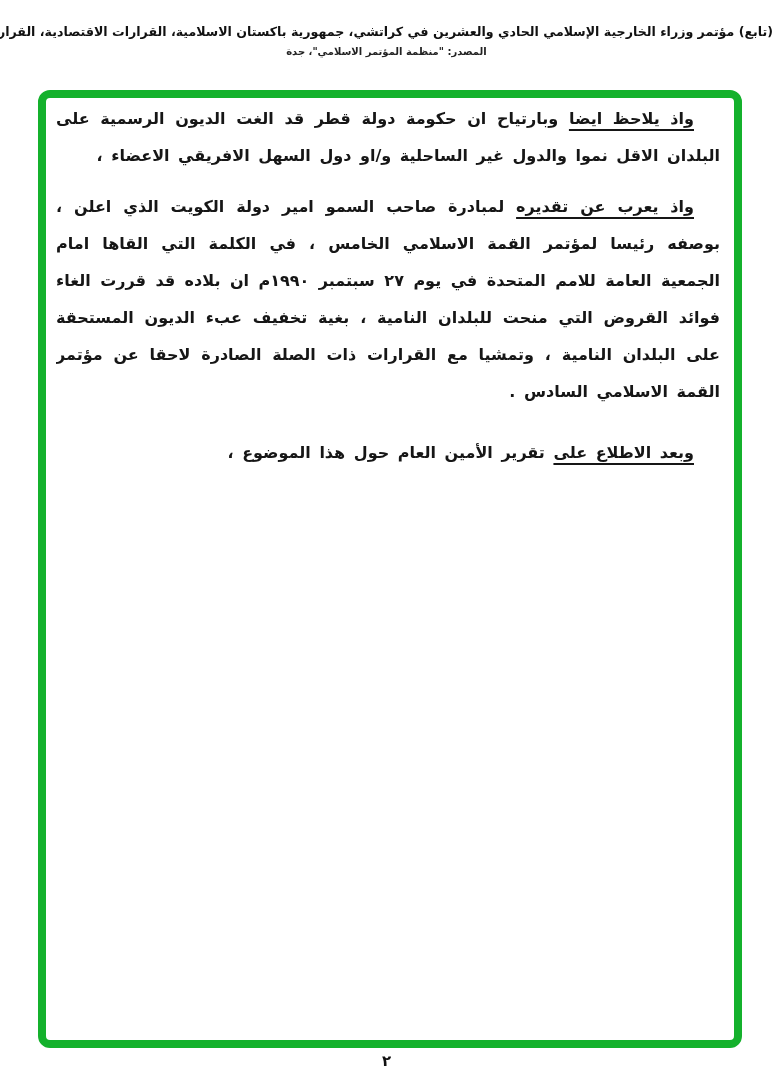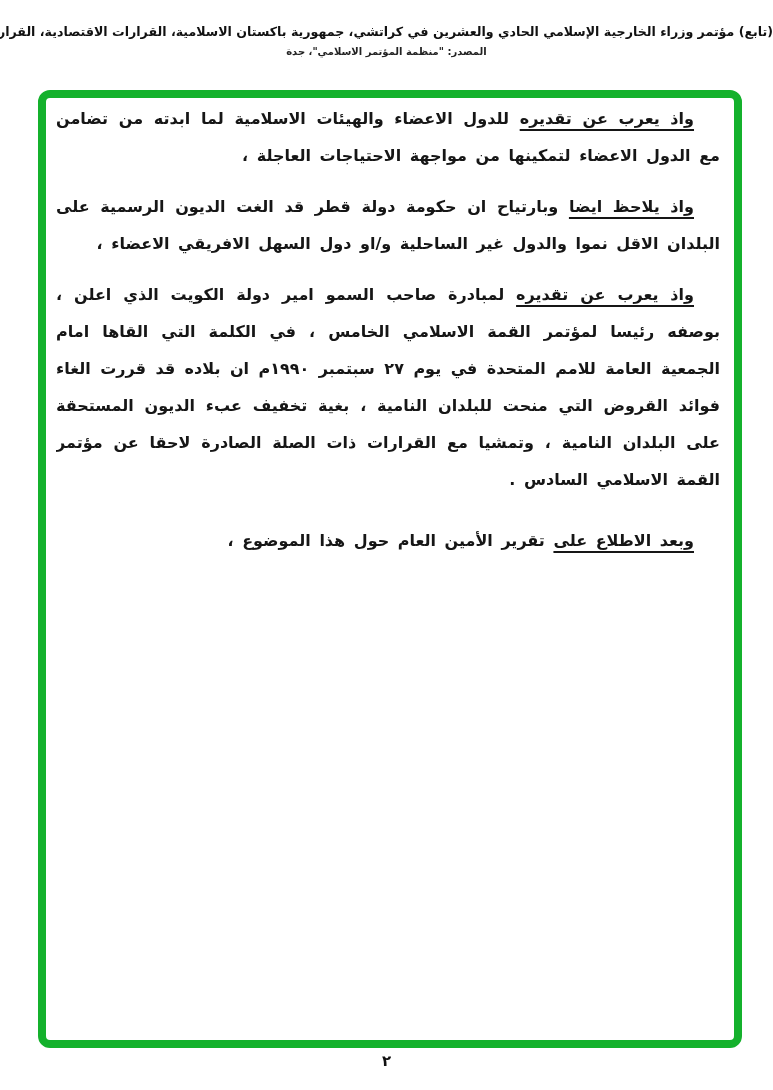--- a/index.html
+++ b/index.html
@@ -98,21 +98,20 @@
 
 <div class="doc-header">
   <div class="doc-header-line1">(تابع) مؤتمر وزراء الخارجية الإسلامي الحادي والعشرين في كراتشي، جمهورية باكستان الاسلامية، القرارات الاقتصادية، القرار الرقم ٢١/٥ - س</div>
   <div class="doc-header-line2">المصدر: "منظمة المؤتمر الاسلامي"، جدة</div>
 </div>
 
 <div class="highlight-border"></div>
 
 <div class="document-body">
 
-  <p><span class="para-lead">واذ يعرب عن تقديره</span> <span>للدول الاعضاء والهيئات الاسلامية لما ابدته من تضامن مع الدول الاعضاء لتمكينها من مواجهة الاحتياجات العاجلة ،</span></p>
 
 
   <p><span class="para-lead">واذ يلاحظ ايضا</span> <span>وبارتياح ان حكومة دولة قطر قد الغت الديون الرسمية على البلدان الاقل نموا والدول غير الساحلية و/او دول السهل الافريقي الاعضاء ،</span></p>
 
   <p><span class="para-lead">واذ يعرب عن تقديره</span> <span>لمبادرة صاحب السمو امير دولة الكويت الذي اعلن ، بوصفه رئيسا لمؤتمر القمة الاسلامي الخامس ، في الكلمة التي القاها امام الجمعية العامة للامم المتحدة في يوم ٢٧ سبتمبر ١٩٩٠م ان بلاده قد قررت الغاء فوائد القروض التي منحت للبلدان النامية ، بغية تخفيف عبء الديون المستحقة على البلدان النامية ، وتمشيا مع القرارات ذات الصلة الصادرة لاحقا عن مؤتمر القمة الاسلامي السادس .</span></p>
 
 
   <p class="gap-lg"><span class="para-lead">وبعد الاطلاع على</span> <span>تقرير الأمين العام حول هذا الموضوع ،</span></p>
 
 

